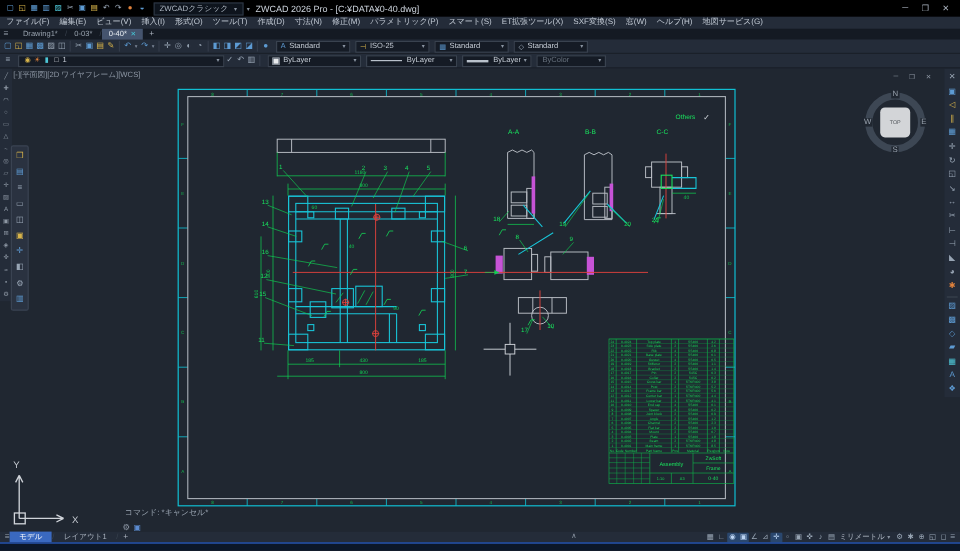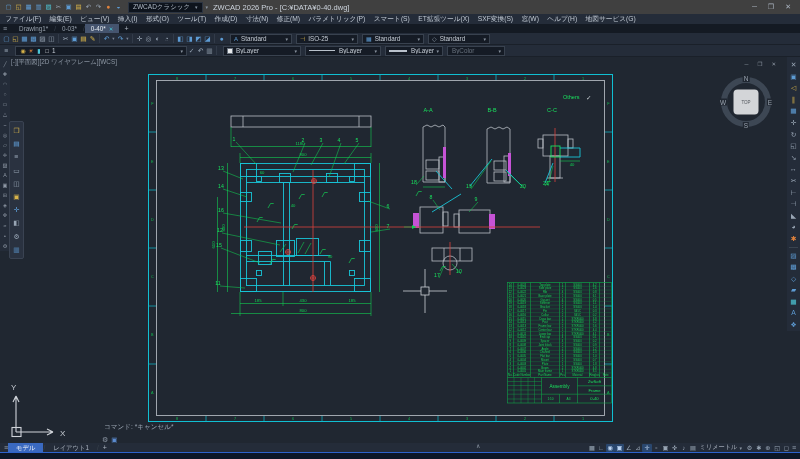--- a/index.html
+++ b/index.html
@@ -1,18 +1,18 @@
 <!DOCTYPE html>
 <html><head>
 <meta charset="utf-8">
 <style>
 *{margin:0;padding:0;box-sizing:border-box}
 html,body{width:800px;height:459px;overflow:hidden}
 body{position:relative;background:#202731;font-family:"Liberation Sans",sans-serif;color:#c6cdd6}
-.titlebar{position:absolute;top:0;left:0;right:0;height:14px;background:#404040;display:flex;align-items:center;padding:0 4px;z-index:30}
+.titlebar{position:absolute;top:0;left:0;right:0;height:14px;background:#000000;display:flex;align-items:center;padding:0 4px;z-index:30}
 .qat{display:flex;gap:1px}
 .qat .ic{font-size:6.5px;width:9px}
 .wscombo{display:flex;align-items:center;height:11px;background:#0e141d;border:1px solid #2b3442;padding:0 4px;font-size:6.5px;color:#aeb7c2;margin-left:5px;gap:3px}
 .minarr{font-size:5px;color:#8a94a1;margin-left:3px}
 .wtitle{position:absolute;left:213px;top:3px;font-size:7.5px;color:#ccd3dc;white-space:nowrap}
 .winctl{margin-left:auto;display:flex;gap:11px;font-size:7px;color:#aab3bf;padding-right:5px}
 .winctl span{cursor:default}
 .menubar{position:absolute;top:14px;left:0;right:0;height:10px;background:#242c39;display:flex;z-index:30;padding-left:1px}
 .mi{padding:0 4.2px;font-size:6.7px;line-height:10px;color:#c2cad4;white-space:nowrap}
 .doctabs{position:absolute;top:24px;left:0;right:0;height:9px;background:#141a23;display:flex;align-items:center;font-size:6.3px;color:#96a0ac;z-index:30;padding-left:3px}

